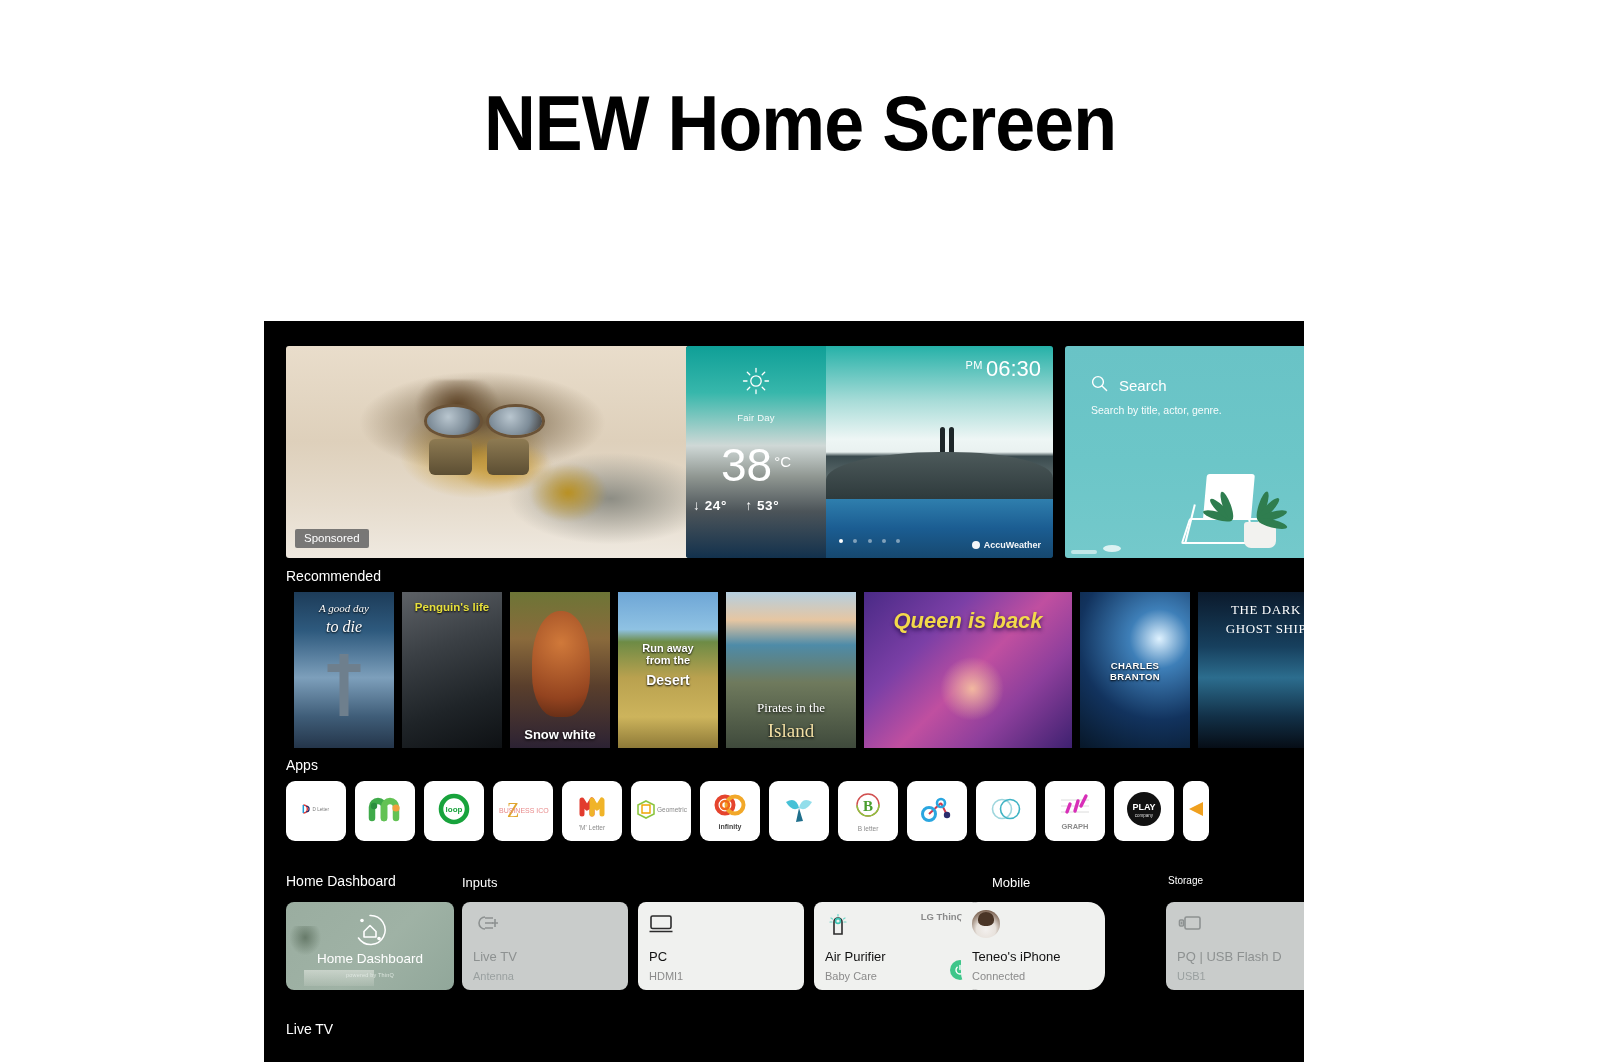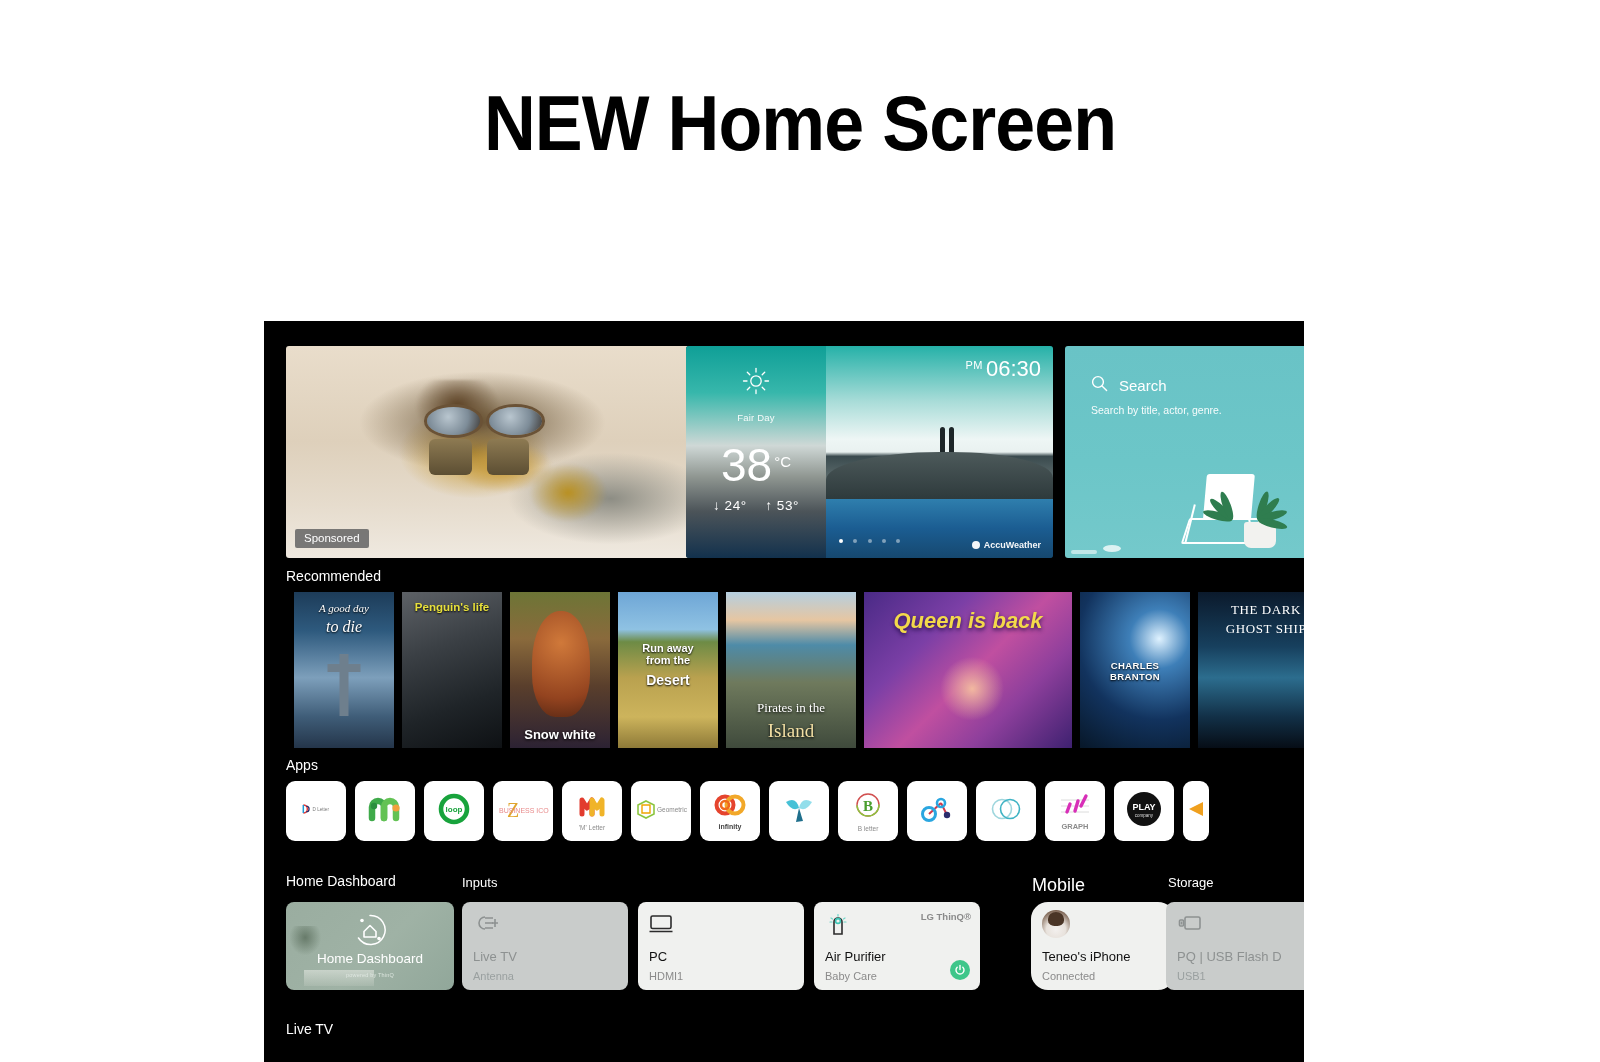--- a/index.html
+++ b/index.html
@@ -67,22 +67,22 @@
     border-radius:50% 45% 0 0 / 60% 55% 0 0;}
   .w-tree{position:absolute;width:5px;height:26px;background:#1d2628;border-radius:3px 3px 0 0;top:38%;}
   .w-tree.a{left:50%;}
   .w-tree.b{left:54%;}
   .w-sun{position:absolute;left:50%;top:20px;transform:translateX(-50%);}
   .w-cond{position:absolute;left:0;right:0;top:66px;text-align:center;color:#ffffff;
     font-size:9.5px;opacity:.92;letter-spacing:.2px;}
   .w-temp{position:absolute;left:0;right:0;top:96px;text-align:center;color:#ffffff;
     font-size:46px;font-weight:300;line-height:1;}
   .w-temp .unit{font-size:15px;font-weight:400;vertical-align:14px;margin-left:2px;}
-  .w-lohi{position:absolute;left:0;right:0;top:152px;text-align:center;color:#ffffff;
-    font-size:13.5px;font-weight:400;letter-spacing:.6px;}
+  .w-lohi{position:absolute;left:0;right:0;top:152px;color:#ffffff;
+    font-size:13.5px;font-weight:700;letter-spacing:.6px;}
   .w-lohi span{margin:0 7px;}
   .w-clock{position:absolute;right:12px;top:10px;color:#ffffff;font-size:22px;font-weight:300;}
   .w-clock .mer{font-size:11px;vertical-align:7px;margin-right:3px;letter-spacing:.5px;}
   .w-dots{position:absolute;left:0;right:0;bottom:11px;text-align:center;}
   .w-dots i{display:inline-block;width:4px;height:4px;border-radius:50%;
     background:rgba(255,255,255,.45);margin:0 3px;}
   .w-dots i.on{background:#ffffff;}
   .w-brand{position:absolute;right:12px;bottom:8px;color:#fff;font-size:9px;opacity:.95;
     display:flex;align-items:center;gap:4px;font-weight:bold;}
   .w-brand b{display:inline-block;width:8px;height:8px;border-radius:50%;background:#fff;}
@@ -176,21 +176,21 @@
   .d-pc .sub{color:#8b8b8b;}
 
   .d-air{left:528px;width:166px;background:#f0f1ef;}
   .d-air .title{color:#111;}
   .d-air .sub{color:#8b8b8b;}
   .lg-thinq{position:absolute;right:9px;top:9px;font-size:9.5px;color:#9b9b9b;}
   .lg-thinq b{color:#8a8a8a;}
   .pw-btn{position:absolute;right:10px;bottom:10px;width:20px;height:20px;border-radius:50%;
     background:#3ec68a;display:flex;align-items:center;justify-content:center;}
 
-  .d-mob{left:745px;width:144px;background:#f0f1ef;border-radius:17px;}
+  .d-mob{left:675px;width:144px;background:#f0f1ef;border-radius:17px;}
   .d-mob .title{color:#111;}
   .d-mob .sub{color:#8b8b8b;}
   .avatar{position:absolute;left:11px;top:8px;width:28px;height:28px;border-radius:50%;
     background:radial-gradient(circle at 50% 70%,#f3f0ee 0%,#e8e2dc 40%,#6b4f3c 85%);overflow:hidden;}
   .avatar:after{content:"";position:absolute;left:6px;top:2px;width:16px;height:14px;border-radius:50% 50% 40% 40%;
     background:#4a3526;}
 
   .d-usb{left:880px;width:166px;background:#c9cccb;}
   .d-usb .title{color:#8d9191;}
   .d-usb .sub{color:#9aa0a0;}
@@ -481,22 +481,22 @@
         <span>
           <svg width="26" height="22" viewBox="0 0 26 22">
             <path d="M20 4 L6 11 L20 18 Z" fill="#f0a01e"></path>
           </svg>
         </span>
       </div>
     </div>
 
     <div class="sec-label" style="left:22px;top:552px">Home Dashboard</div>
     <div class="sec-label" style="left:198px;top:554px;font-size:13px">Inputs</div>
-    <div class="sec-label" style="left:768px;top:554px;font-size:18px">Mobile</div>
-    <div class="sec-label" style="left:904px;top:554px;font-size:13px">Storage</div>
+    <div class="sec-label" style="left:728px;top:554px;font-size:13px">Mobile</div>
+    <div class="sec-label" style="left:904px;top:554px;font-size:10px">Storage</div>
 
     <div class="dash-row">
 
       <div class="dcard d-home">
         <div class="d-shelf"></div>
         <div class="d-plant"></div>
         <div style="position:absolute;left:0;right:0;top:10px;text-align:center">
           <svg width="36" height="36" viewBox="0 0 36 36">
             <path d="M18 3.5 A14.5 14.5 0 1 1 6.5 26" fill="none" stroke="#fff" stroke-width="1.5" stroke-linecap="round"></path>
             <circle cx="10" cy="8.5" r="1.8" fill="#fff"></circle>

